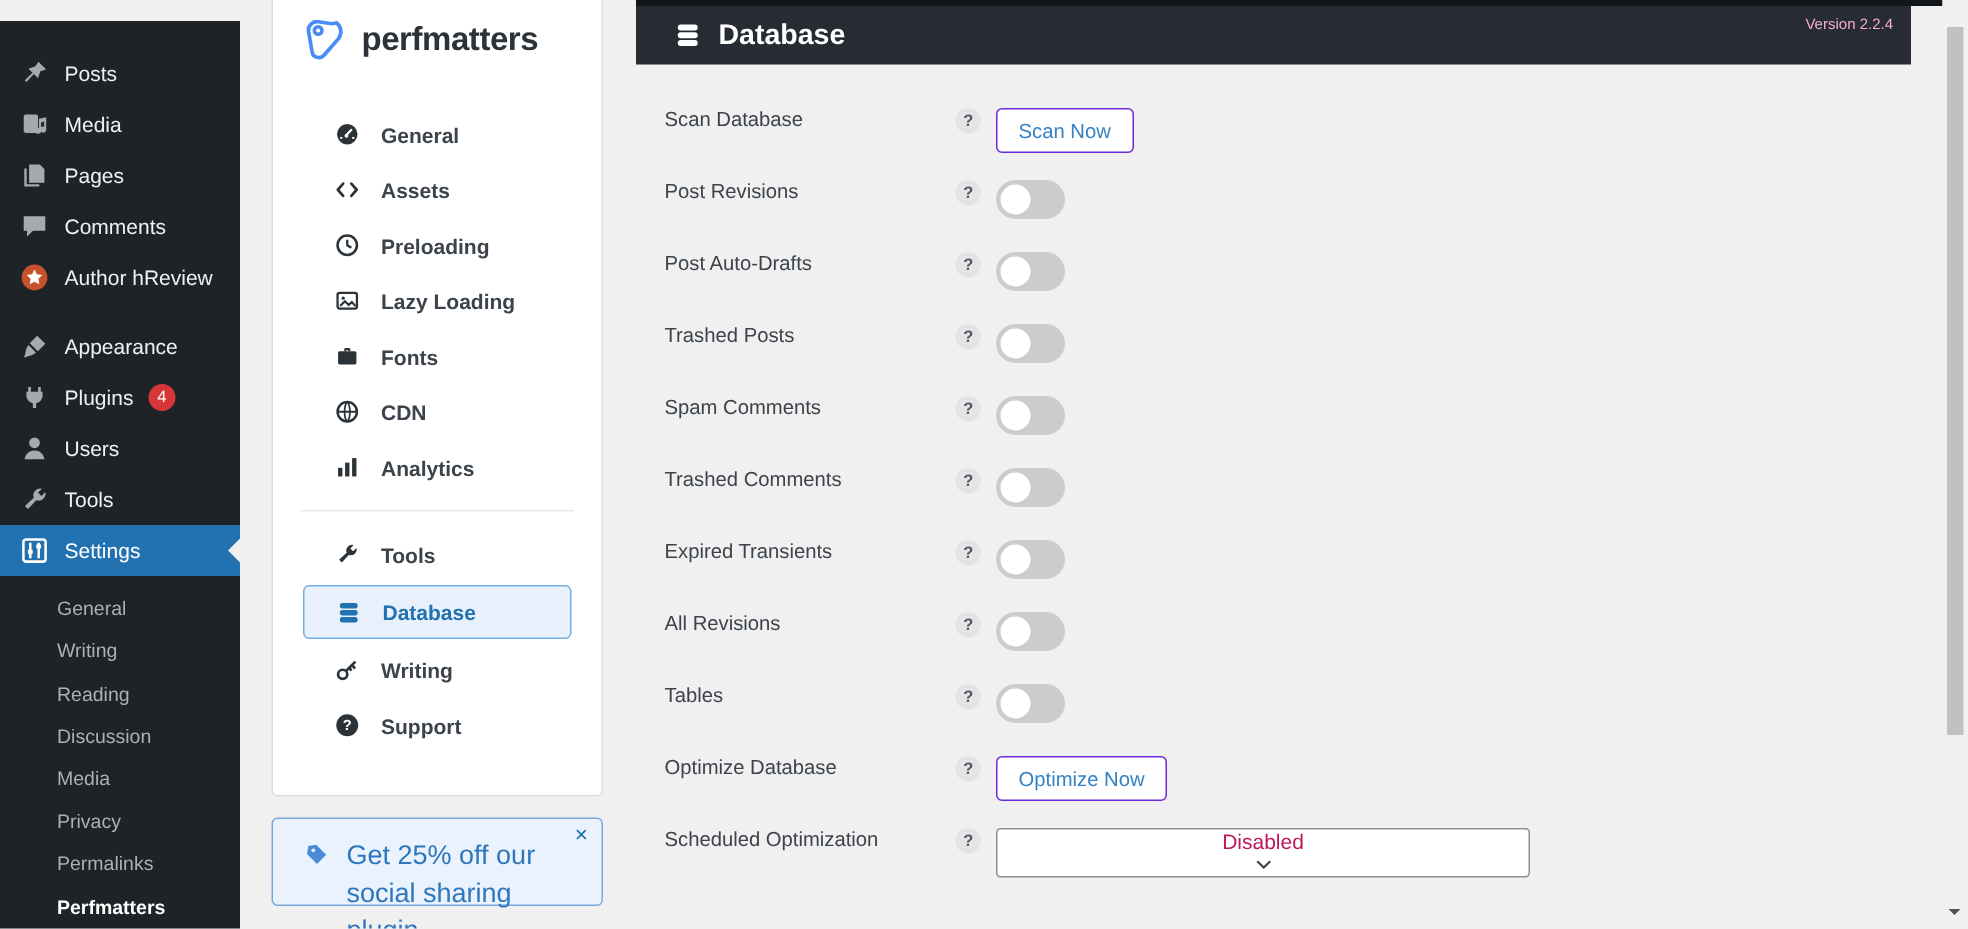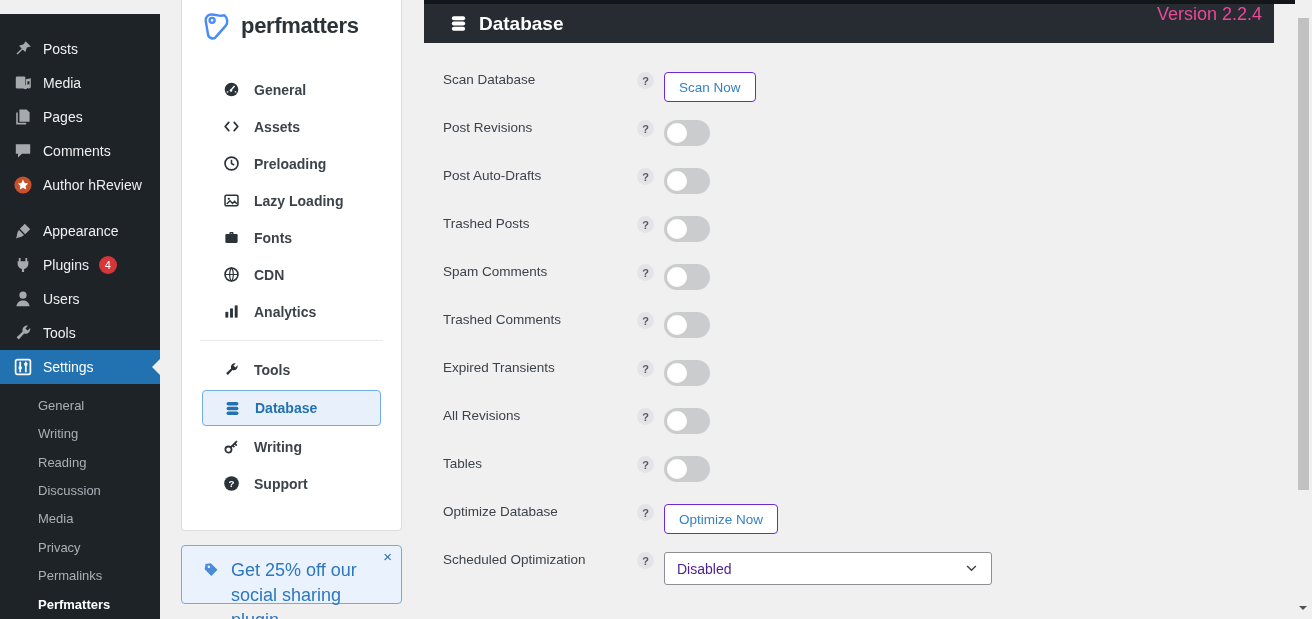--- a/index.html
+++ b/index.html
@@ -46,37 +46,37 @@
   .promo .icon{width:17px;height:17px;color:#4a8bd8;margin-top:3px;flex:0 0 17px;}
   .promo-text{font-size:18px;line-height:1.4;width:152px;}
   .promo-close{position:absolute;top:3px;right:9px;font-size:15px;color:#2271b1;cursor:pointer;line-height:1;}
 
   
   .top-strip{position:absolute;left:424px;top:0;width:871px;height:4px;background:#131619;}
   .db-header{position:absolute;left:424px;top:4px;width:850px;height:39px;background:#272c33;
     display:flex;align-items:center;gap:11px;padding:0 12px 0 25px;}
   .db-header .icon{width:19px;height:21px;color:#fff;}
   .db-title{font-size:19px;font-weight:bold;color:#fff;}
-  .db-version{margin-left:auto;font-size:18px;color:#ec4899;align-self:flex-start;}
+  .db-version{margin-left:auto;font-size:10px;color:#f9a8d4;align-self:flex-start;margin-top:7px;}
 
   
   .rows{position:absolute;left:424px;top:43px;width:850px;padding-top:29px;}
   .row{height:48px;display:flex;align-items:flex-start;padding-left:19px;}
   .row-label{width:194px;font-size:13.5px;color:#3c434a;}
   .help{width:17px;height:17px;border-radius:50%;background:#e4e4e6;color:#555d62;
     font-size:11px;font-weight:bold;display:inline-flex;align-items:center;justify-content:center;
     margin-right:10px;flex:0 0 17px;cursor:default;}
   .btn{height:30px;padding:0 14px;background:#fff;border:1px solid #6d28d9;border-radius:4px;
     color:#3582c4;font-size:13.5px;font-family:"Liberation Sans",sans-serif;cursor:pointer;}
   .toggle{width:46px;height:26px;border-radius:13px;background:#cbcccd;position:relative;
     display:inline-block;cursor:pointer;}
   .toggle .knob{position:absolute;left:3px;top:3px;width:20px;height:20px;border-radius:50%;background:#fff;}
-  .select{width:328px;height:33px;background:#fff;border:1px solid #8c8f94;border-radius:3px;
+  .select{width:356px;height:33px;background:#fff;border:1px solid #8c8f94;border-radius:3px;
     display:flex;align-items:center;justify-content:space-between;padding:0 12px;
-    font-size:14px;color:#4c1d95;cursor:pointer;}
+    font-size:14px;color:#be185d;cursor:pointer;flex-direction:column;}
   .select .icon{width:15px;height:15px;color:#3c434a;}
 
   
   .scrollbar{position:absolute;right:0;top:0;width:17px;height:619px;background:#f0f0f1;}
   .sb-thumb{position:absolute;left:3px;top:18px;width:11px;height:472px;background:#c1c1c1;cursor:pointer;}
   .sb-down{position:absolute;left:4px;bottom:5px;width:0;height:0;
     border:4.5px solid transparent;border-top-color:#4f5457;cursor:pointer;}
 </style>
 </head>
 <body>

